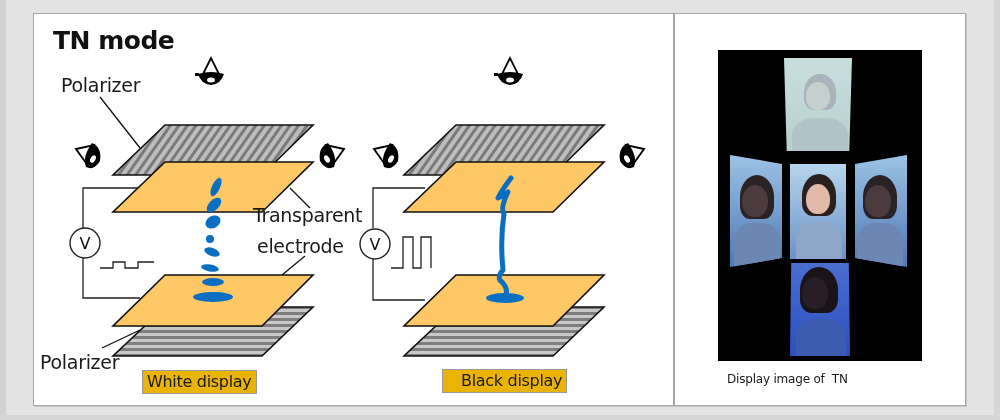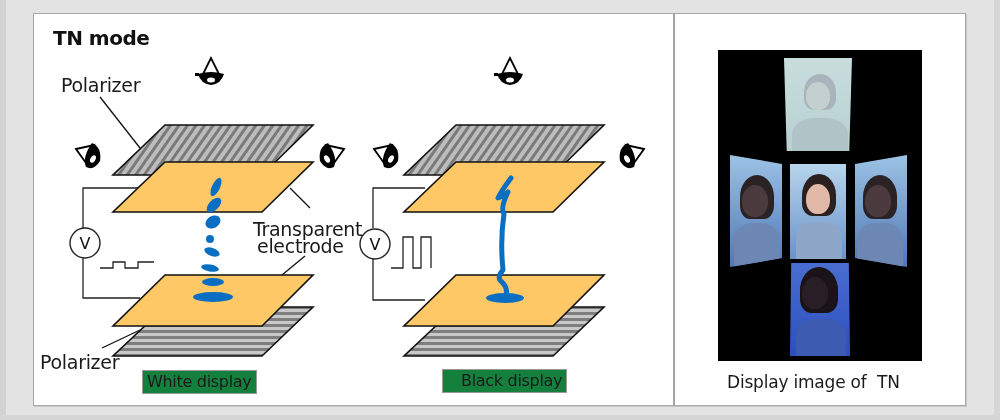--- a/index.html
+++ b/index.html
@@ -5,30 +5,30 @@
   html, body { margin:0; padding:0; }
   body { width:1000px; height:420px; background:#e3e3e3; position:relative; overflow:hidden;
          font-family:"DejaVu Sans", "Liberation Sans", sans-serif; }
   .outer-edge { position:absolute; left:0; top:0; width:6px; height:420px; background:#d2d2d2; }
   .outer-edge-r { position:absolute; right:0; top:0; width:6px; height:420px; background:#d6d6d6; }
   .outer-edge-b { position:absolute; left:0; bottom:0; width:1000px; height:5px; background:#d6d6d6; }
   .panel { position:absolute; left:33px; top:13px; width:931px; height:391px; background:#fff;
            border:1px solid #a8a8a8; box-shadow:1px 1px 0 #c8c8c8; }
   .divider { position:absolute; left:673px; top:13px; width:2px; height:393px; background:#a5a5a5; }
   svg { position:absolute; left:0; top:0; }
-  .title { position:absolute; left:53px; top:26px; font-size:20px; font-weight:bold; color:#111; letter-spacing:-0.5px; }
+  .title { position:absolute; left:53px; top:26px; font-size:25px; font-weight:bold; color:#111; letter-spacing:-0.5px; }
   .lbl { position:absolute; font-size:19px; color:#1a1a1a; letter-spacing:-0.3px; line-height:17px; }
-  .boxlbl { position:absolute; font-size:16px; color:#1a1a1a; border:1px solid #999; background:#15803d;
+  .boxlbl { position:absolute; font-size:16px; color:#1a1a1a; border:1px solid #999; background:#eab308;
             padding:0 4px; line-height:22px; height:22px; letter-spacing:-0.3px; }
   .photo-frame { position:absolute; left:718px; top:50px; width:204px; height:311px; background:#000; }
   .shot { position:absolute; overflow:hidden; }
   .shot .face { position:absolute; border-radius:50% 50% 45% 45%; }
   .shot .hair { position:absolute; border-radius:50% 50% 30% 30%; }
   .shot .suit { position:absolute; border-radius:40% 40% 0 0; }
-  .caption { position:absolute; left:727px; top:372px; font-size:17px; color:#1a1a1a; letter-spacing:-0.2px; }
+  .caption { position:absolute; left:727px; top:372px; font-size:12px; color:#1a1a1a; letter-spacing:-0.2px; }
 </style>
 </head>
 <body>
 
 <div class="outer-edge"></div>
 <div class="outer-edge-r"></div>
 <div class="outer-edge-b"></div>
 <div class="panel"></div>
 <div class="divider"></div>
 
@@ -111,21 +111,21 @@
       <ellipse cx="505" cy="298" rx="19" ry="5" fill="#0a6fc2"></ellipse>
     </g>
 
     <use href="#eye-down" x="510" y="72"></use>
     <use href="#eye-side" x="388" y="155"></use>
     <use href="#eye-side" x="630" y="155" transform="translate(1260 0) scale(-1 1)"></use>
   </g>
 </svg>
 
 <div class="lbl" style="left:61px; top:77px;">Polarizer</div>
-<div class="lbl" style="left:253px; top:221px;">Transparent</div>
+<div class="lbl" style="left:253px; top:207px;">Transparent</div>
 <div class="lbl" style="left:257px; top:238px;text-align:center;">electrode</div>
 <div class="lbl" style="left:40px; top:354px;">Polarizer</div>
 
 <div class="boxlbl" style="left:142px; top:370px;">White display</div>
 <div class="boxlbl" style="left:442px; top:369px;padding-left:18px;">Black display</div>
 
 <div class="photo-frame">
 
   <div class="shot" style="left:66px; top:8px; width:68px; height:93px; background:linear-gradient(#c7dedd,#b7d0cf); clip-path:polygon(0 0,100% 0,96% 100%,4% 100%);">
     <div class="hair" style="left:20px; top:16px; width:32px; height:36px; background:#a8b3bb;"></div>

